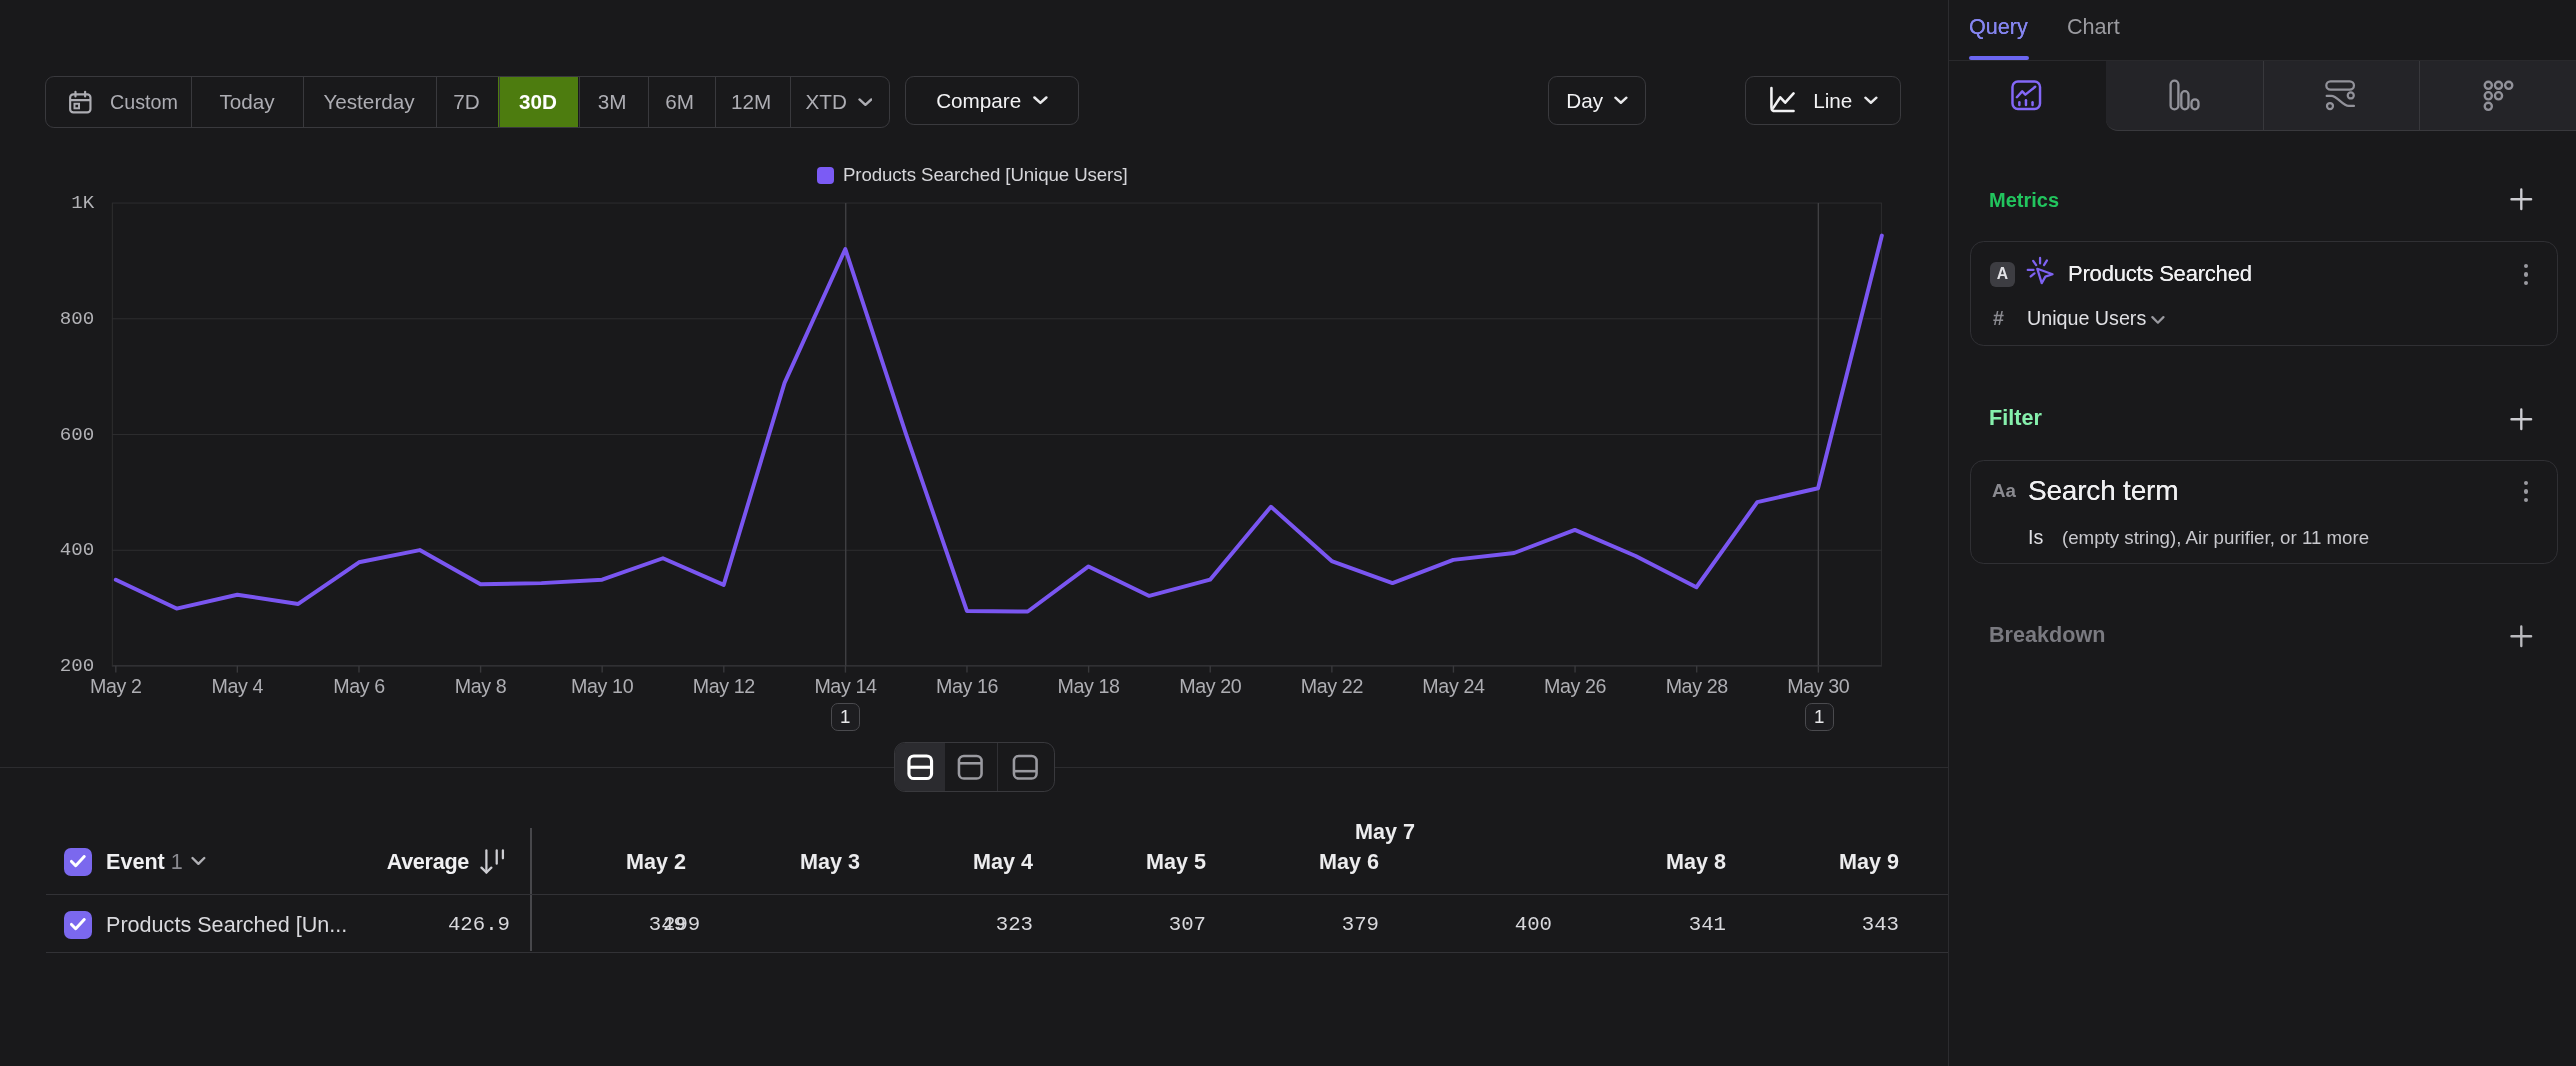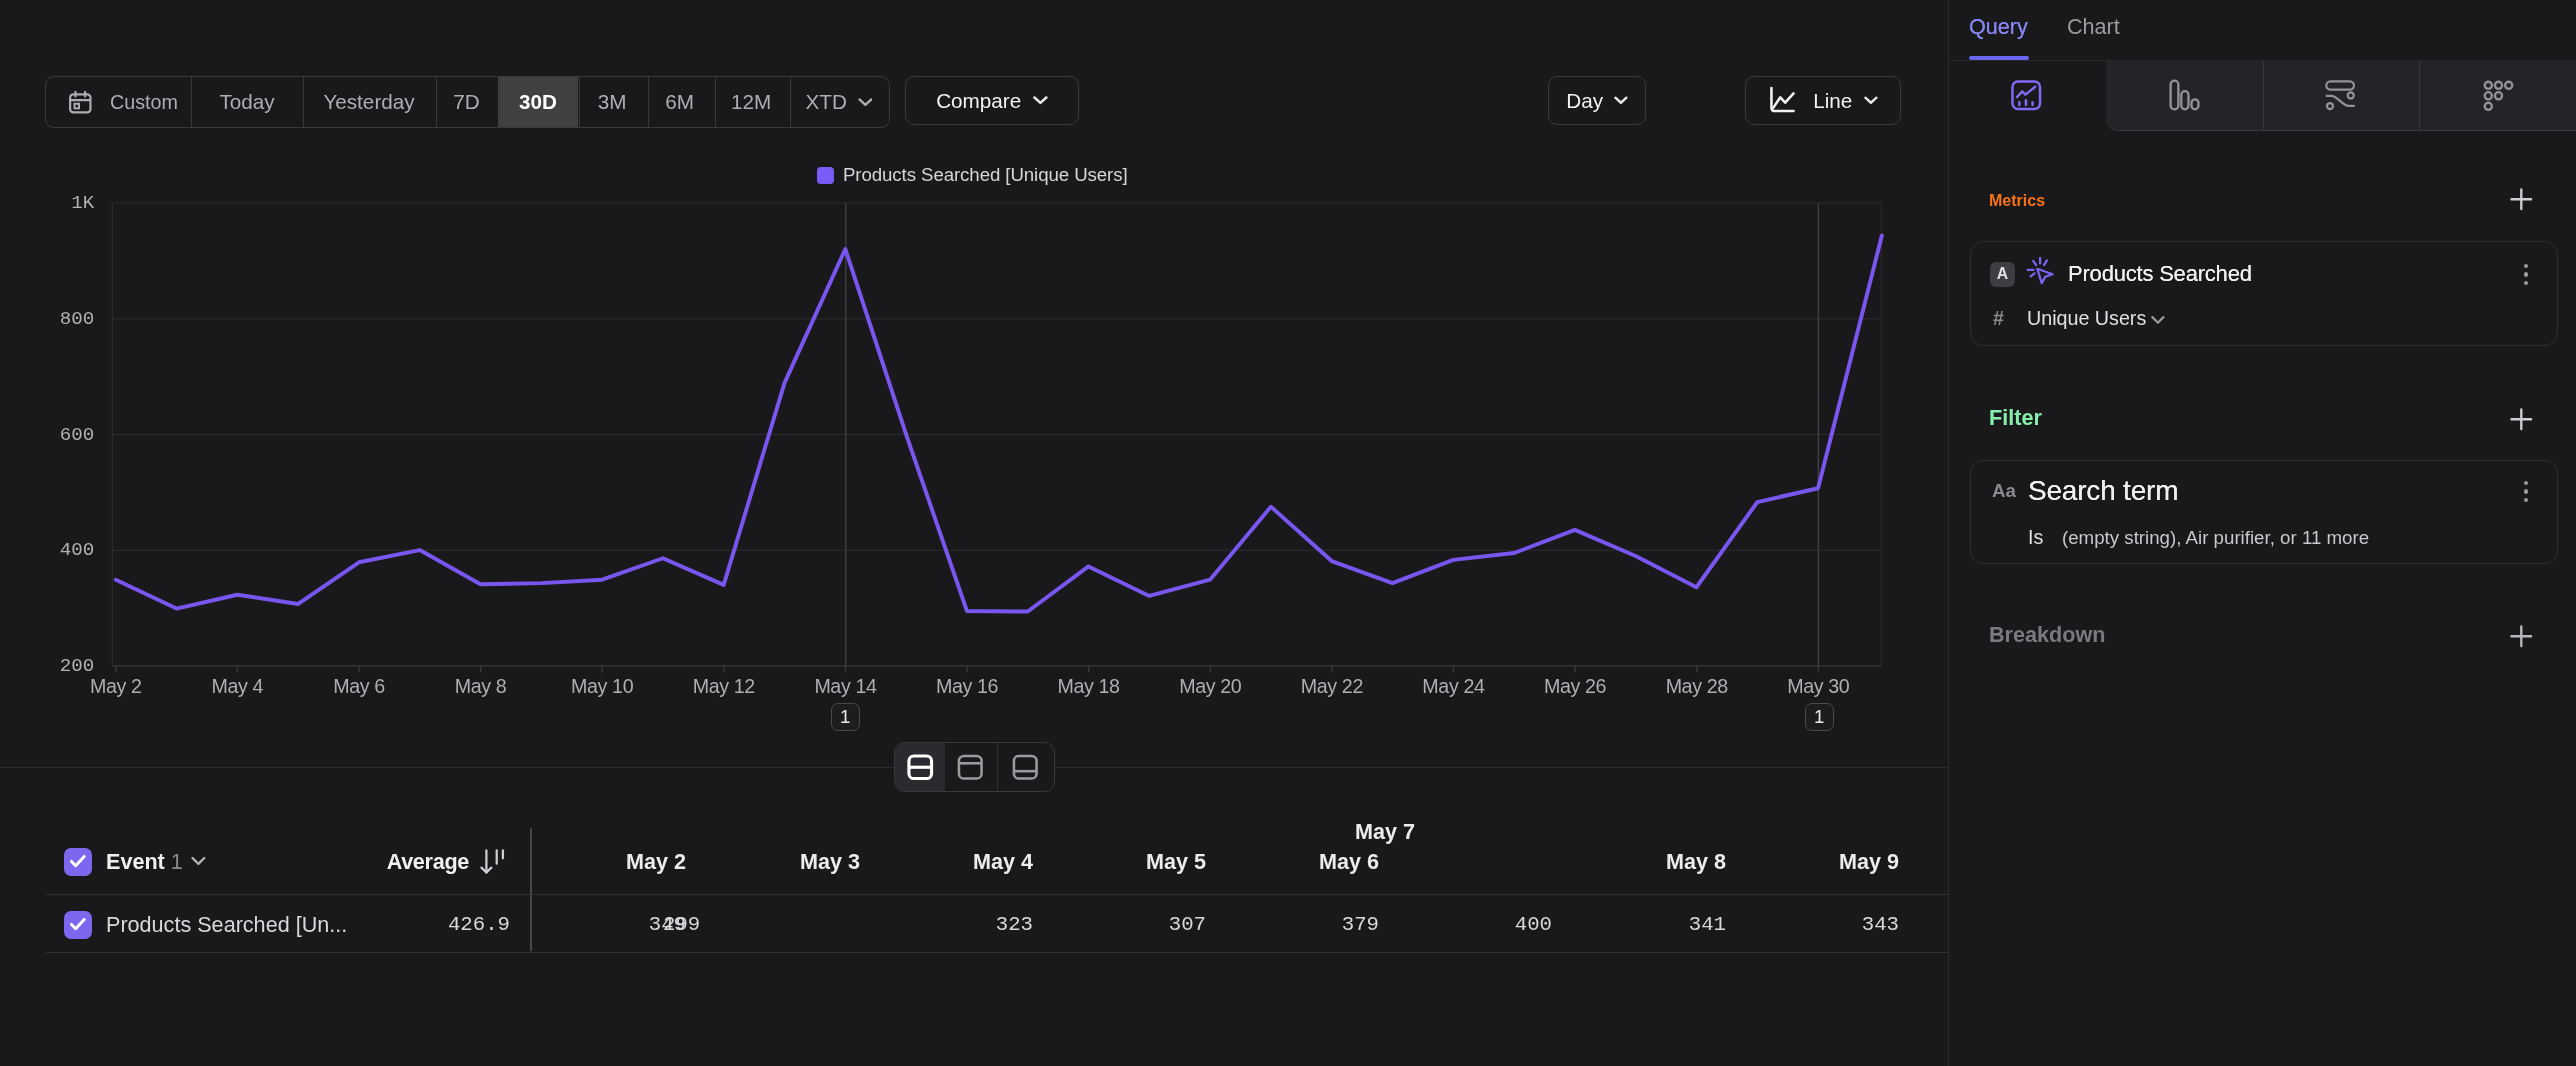--- a/index.html
+++ b/index.html
@@ -27,21 +27,21 @@
     </svg>
     <span style="margin-left:16.7px;font-size:19.7px">Custom</span>
   </div>
   <div class="vline" style="left:145px;top:0;height:52px;background:#39393d"></div>
   <div class="seg" style="width:112px">Today</div>
   <div class="vline" style="left:257px;top:0;height:52px;background:#39393d"></div>
   <div class="seg" style="width:132px">Yesterday</div>
   <div class="vline" style="left:390px;top:0;height:52px;background:#39393d"></div>
   <div class="seg" style="width:63px">7D</div>
   <div class="vline" style="left:453px;top:0;height:52px;background:#39393d"></div>
-  <div class="seg" style="width:80px;background:#404040;color:#ffffff;font-weight:700">30D</div>
+  <div class="seg" style="width:80px;background:#4d7c0f;color:#ffffff;font-weight:700">30D</div>
   <div class="vline" style="left:533px;top:0;height:52px;background:#39393d"></div>
   <div class="seg" style="width:68px">3M</div>
   <div class="vline" style="left:602px;top:0;height:52px;background:#39393d"></div>
   <div class="seg" style="width:67px">6M</div>
   <div class="vline" style="left:669px;top:0;height:52px;background:#39393d"></div>
   <div class="seg" style="width:76px">12M</div>
   <div class="vline" style="left:744px;top:0;height:52px;background:#39393d"></div>
   <div class="seg" style="width:100px">XTD
     <svg style="margin-left:10.8px" width="14.8" height="8.9" viewBox="0 0 15 9" fill="none" stroke="#adadb3" stroke-width="2.4" stroke-linecap="round" stroke-linejoin="round">
         <path d="M1.5 1.5 L7.5 7 L13.5 1.5"></path>
@@ -233,21 +233,21 @@
 </svg>
 <svg class="abs" style="left:2481px;top:78px" width="35" height="36" viewBox="0 0 36 37" fill="none" stroke="#92929a" stroke-width="2.4">
   <circle cx="7.5" cy="7.5" r="3.7"></circle>
     <circle cx="18" cy="7.5" r="3.7"></circle>
     <circle cx="28.5" cy="7.5" r="3.7"></circle>
   <circle cx="7.5" cy="18.3" r="3.7"></circle>
     <circle cx="18" cy="18.3" r="3.7"></circle>
   <circle cx="7.5" cy="29.1" r="3.7"></circle>
 </svg>
 
-<div class="abs" style="left:1989px;top:189px;height:23.6px;line-height:23.6px;font-size:16px;font-weight:700;color:#f97316">Metrics</div>
+<div class="abs" style="left:1989px;top:189px;height:23.6px;line-height:23.6px;font-size:20px;font-weight:700;color:#22c55e">Metrics</div>
 <svg class="abs" style="left:2510px;top:188px" width="22.6" height="22.6" viewBox="0 0 23 23" fill="none" stroke="#cdcdd2" stroke-width="2.4" stroke-linecap="round">
     <path d="M11.5 1.5 L11.5 21.5 M1.5 11.5 L21.5 11.5"></path>
   </svg>
 
 <div class="card" style="left:1970px;top:241px;width:588px;height:105px;box-sizing:border-box"></div>
 <div class="abs" style="left:1990px;top:262px;width:24.6px;height:24.6px;border-radius:5.9px;background:#3d3d42;color:#e2e2e6;font-size:15.7px;font-weight:700;display:flex;align-items:center;justify-content:center">A</div>
 <svg class="abs" style="left:2025px;top:256px" width="31.5" height="31.5" viewBox="0 0 32 32" fill="none" stroke="#7e62f2" stroke-width="2.3" stroke-linecap="round" stroke-linejoin="round">
   <path d="M15.3 2 L15.3 7.5"></path>
   <path d="M22.3 4.5 L19.3 9.3"></path>
   <path d="M2.8 14.2 L8.6 14.2"></path>

